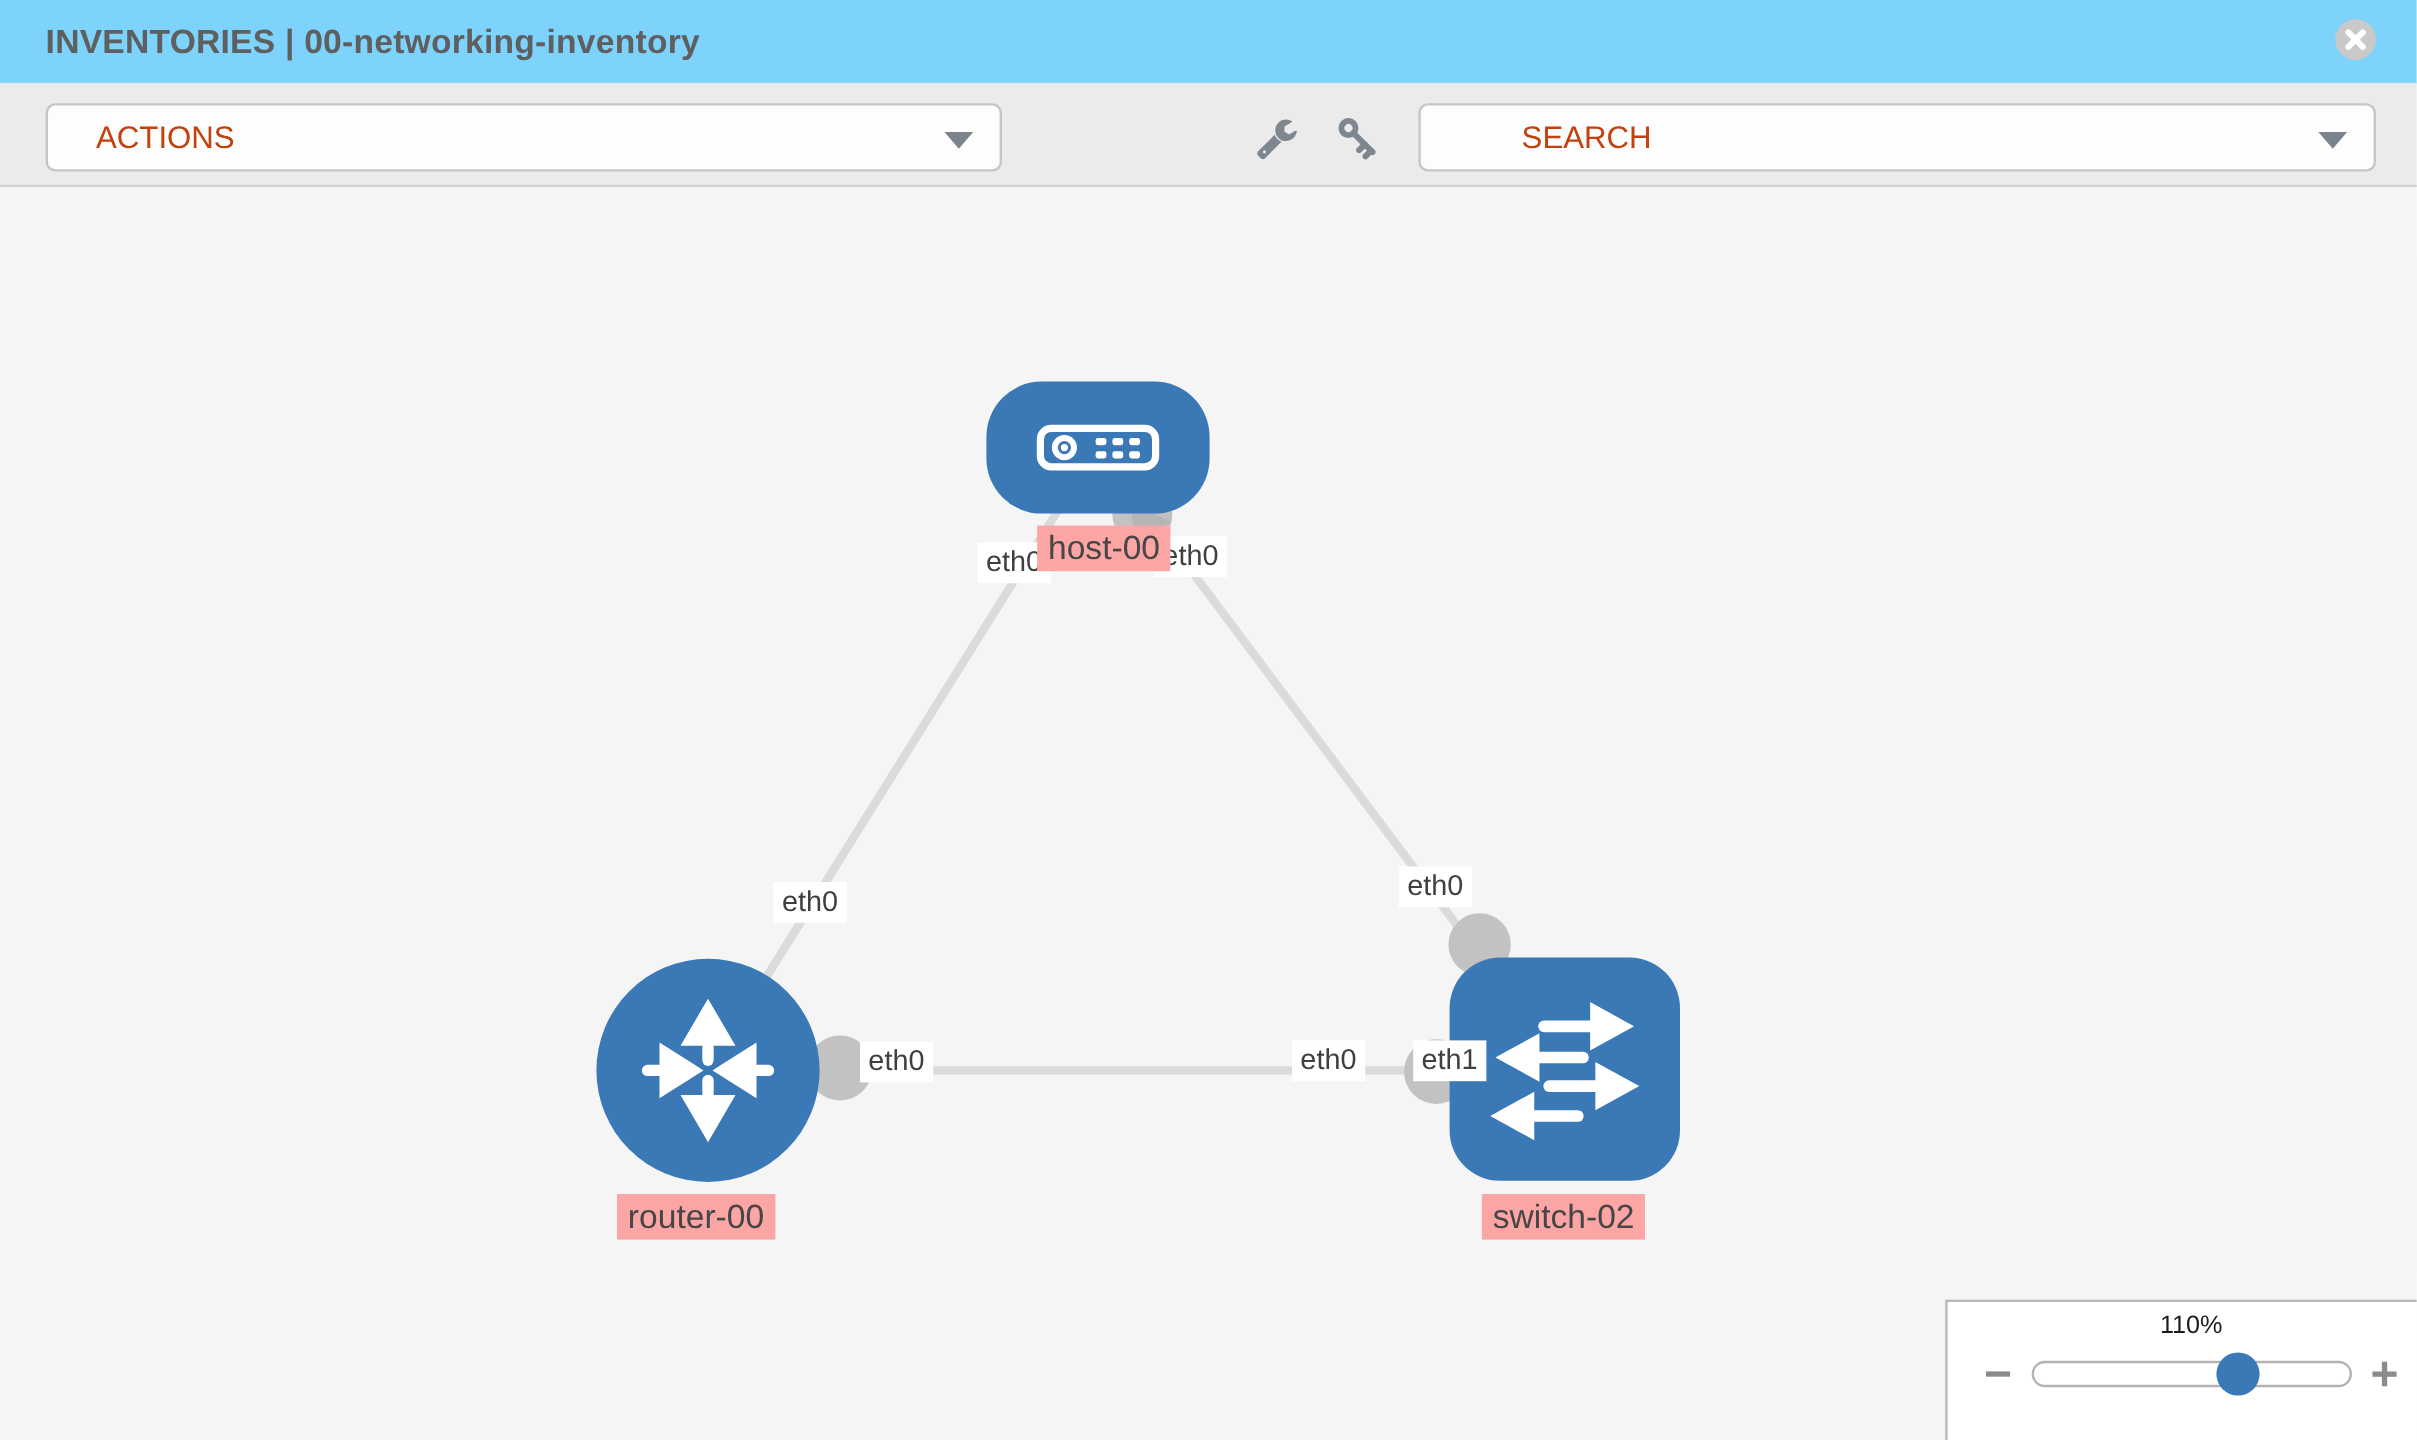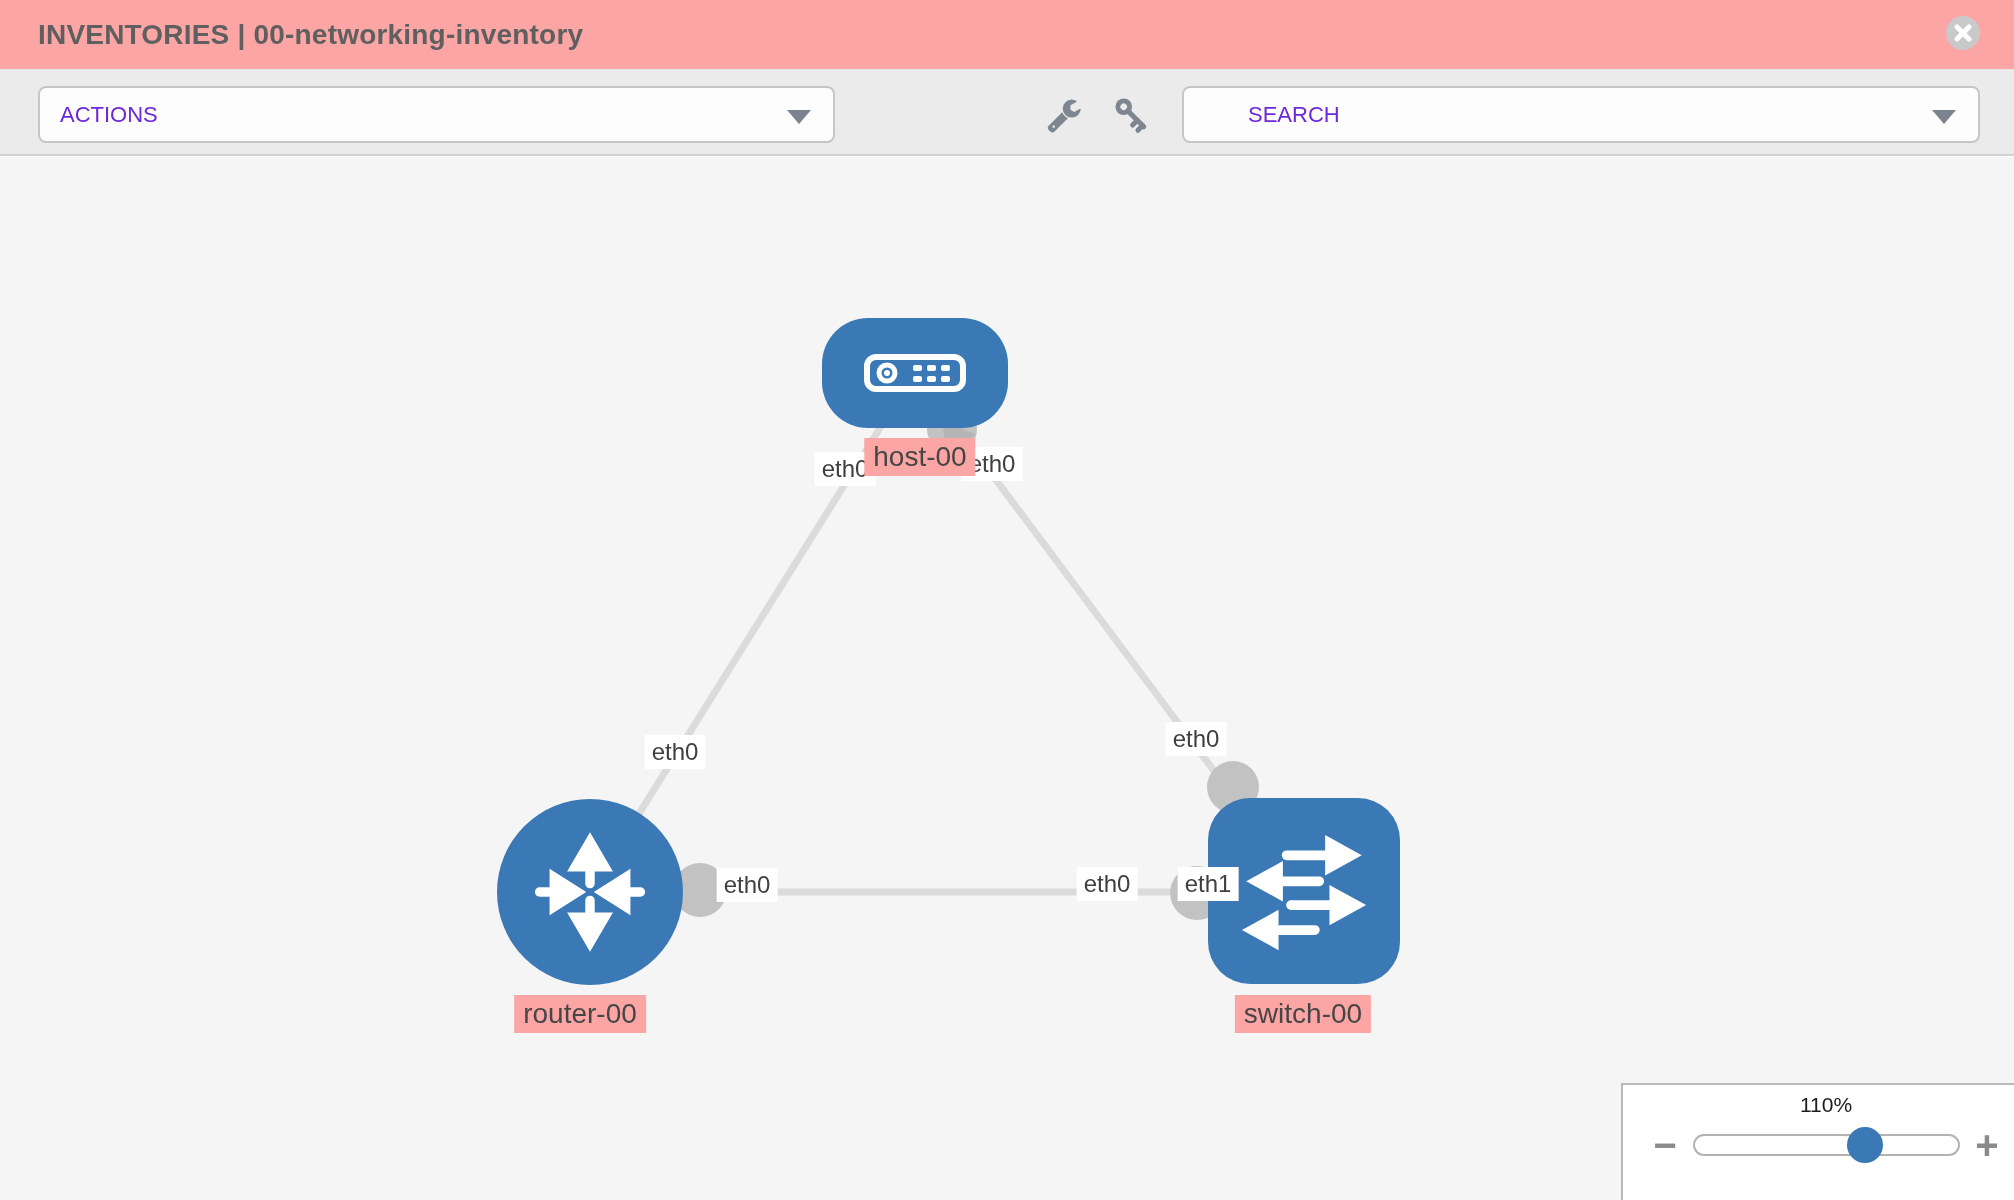--- a/index.html
+++ b/index.html
@@ -2,34 +2,34 @@
 <html><head>
 <meta charset="utf-8">
 <style>
   * { margin:0; padding:0; box-sizing:border-box; }
   html,body { width:2014px; height:1200px; overflow:hidden;
     font-family:"Liberation Sans","DejaVu Sans",sans-serif; background:#fff; }
   .app { position:relative; width:2014px; height:1200px; }
 
   
   .header { position:absolute; left:0; top:0; width:2014px; height:70px;
-    background:#fca5a5; border-bottom:1px solid #e6e6e6; }
+    background:#7dd3fc; border-bottom:1px solid #e6e6e6; }
   .page-title { position:absolute; left:38px; top:0; height:70px; line-height:70px;
     font-size:28px; font-weight:bold; color:#5f5f5f; letter-spacing:.2px; }
   .close-btn { position:absolute; left:1946px; top:16px; width:34px; height:34px;
     border-radius:50%; background:#c9c9c9; cursor:pointer;
     display:flex; align-items:center; justify-content:center; }
 
   
   .toolbar { position:absolute; left:0; top:70px; width:2014px; height:86px;
     background:#ebebeb; border-bottom:2px solid #d2d2d2; }
   .select { position:absolute; top:16px; height:57px; background:#fdfdfd;
     border:2px solid #c6c6c6; border-radius:8px; cursor:pointer;
     display:flex; align-items:center; }
-  .select .sel-text { font-size:22px; color:#6d28d9; padding-left:20px; }
+  .select .sel-text { font-size:26px; color:#c2410c; padding-left:20px;margin-left:20px; }
   .caret { position:absolute; right:22px; top:50%; margin-top:-5px; width:0; height:0;
     border-left:12px solid transparent; border-right:12px solid transparent;
     border-top:14px solid #7a838e; }
   .sel-actions { left:38px; width:797px; }
   .sel-search  { left:1182px; width:798px;padding-left:44px; }
   .tool-btn { position:absolute; top:22px; width:48px; height:46px; border:none;
     background:transparent; cursor:pointer; display:flex; align-items:center; justify-content:center; }
   .tool-btn.wrench { left:1040px; }
   .tool-btn.key    { left:1108px; }
 
@@ -173,21 +173,21 @@
     <div class="chip" style="left:845px; top:312px;">eth0</div>
     <div class="chip" style="left:675px; top:595px;">eth0</div>
     <div class="chip" style="left:992px; top:307px;">eth0</div>
     <div class="chip" style="left:1196px; top:582px;">eth0</div>
     <div class="chip" style="left:747px; top:728px;">eth0</div>
     <div class="chip" style="left:1107px; top:727px;">eth0</div>
     <div class="chip front" style="left:1208px; top:727px;">eth1</div>
 
     <div class="node-label" style="left:920px; top:300px;">host-00</div>
     <div class="node-label" style="left:580px; top:857px;">router-00</div>
-    <div class="node-label" style="left:1303px; top:857px;">switch-00</div>
+    <div class="node-label" style="left:1303px; top:857px;">switch-02</div>
 
     <div class="zoom-panel">
       <div class="zoom-value">110%</div>
       <button class="zoom-btn zoom-minus">−</button>
       <div class="zoom-track"></div>
       <div class="zoom-handle"></div>
       <button class="zoom-btn zoom-plus">+</button>
     </div>
 
   </div>

